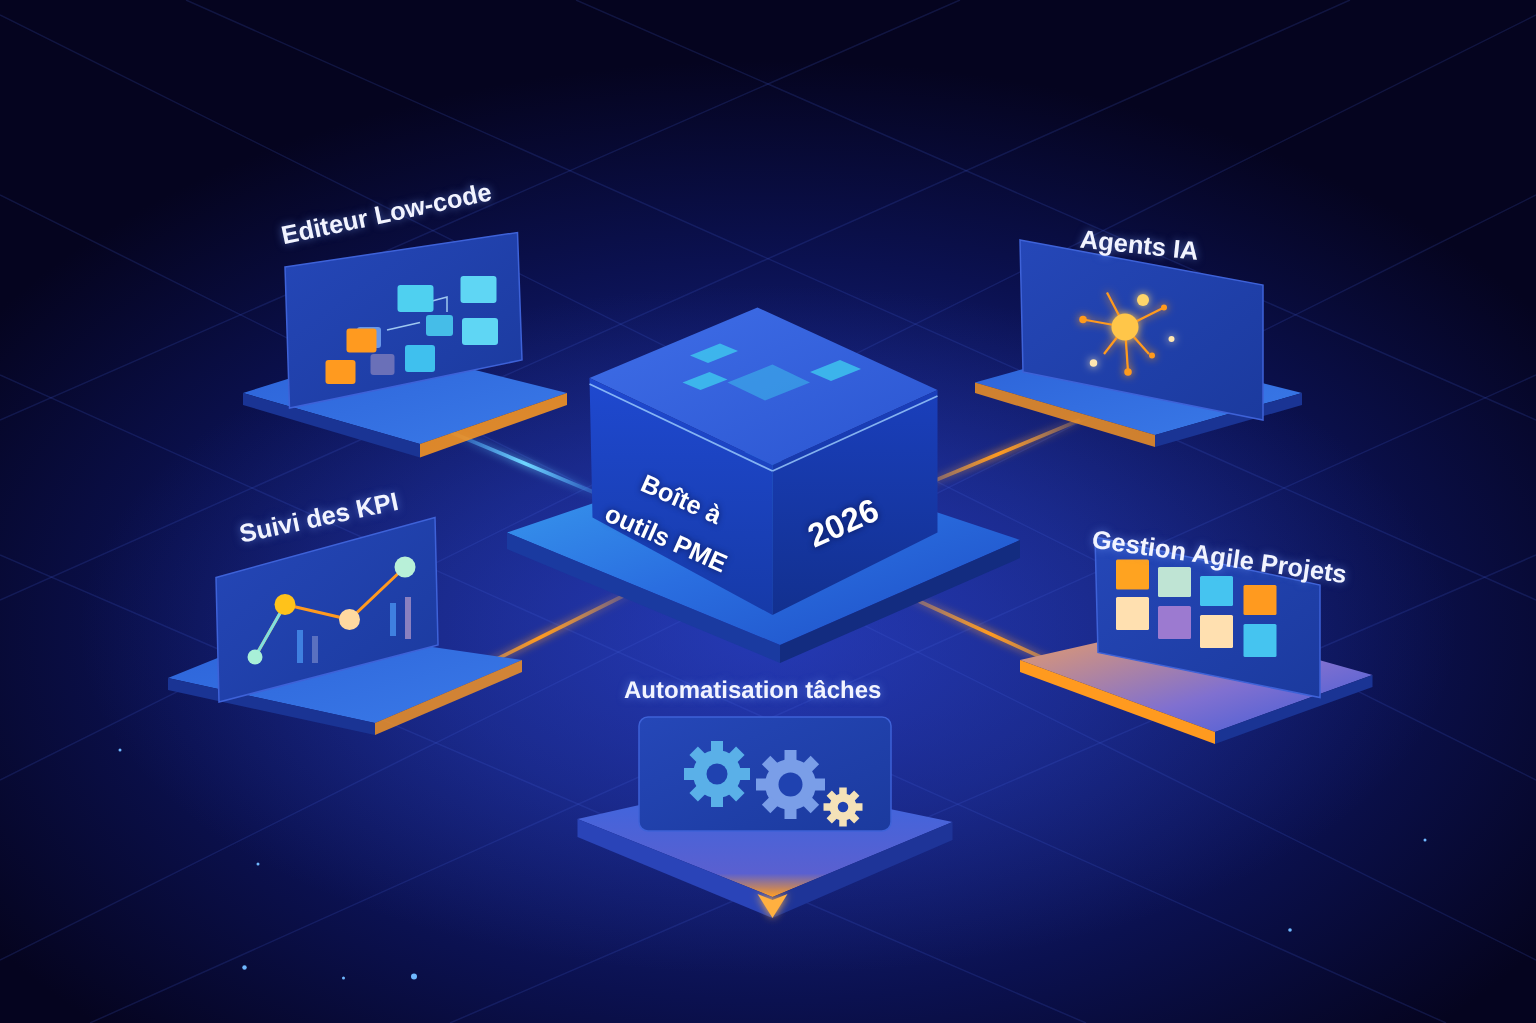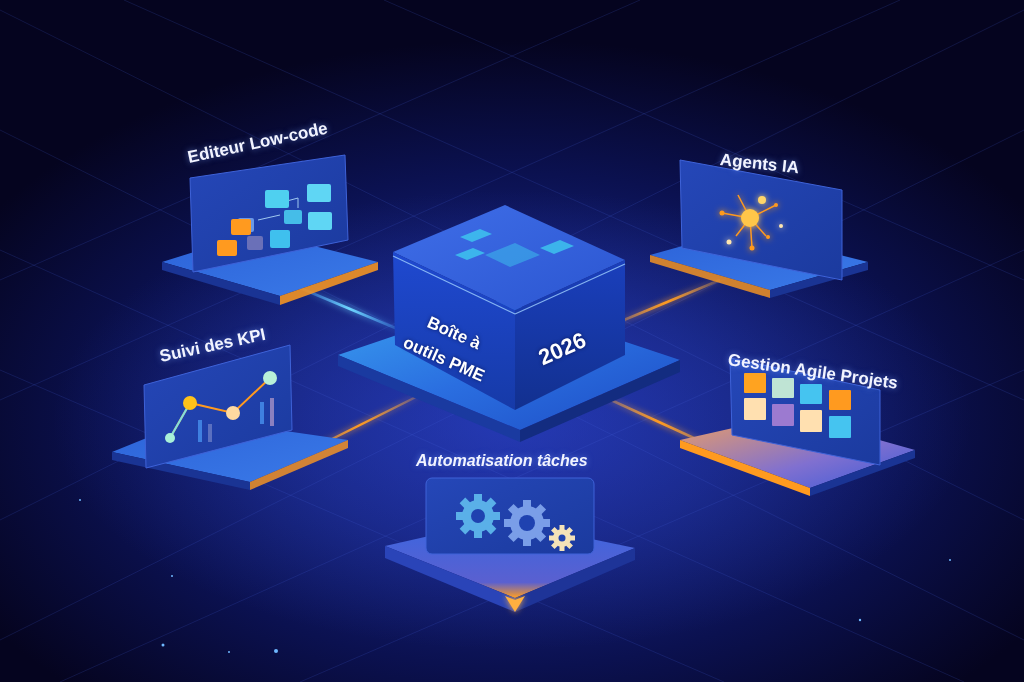--- a/index.html
+++ b/index.html
@@ -270,15 +270,15 @@
             <rect x="8" y="-2.5" width="5" height="5"></rect>
           <rect x="-2.5" y="-13" width="5" height="5" transform="rotate(45)"></rect>
             <rect x="-2.5" y="8" width="5" height="5" transform="rotate(45)"></rect>
           <rect x="-13" y="-2.5" width="5" height="5" transform="rotate(45)"></rect>
             <rect x="8" y="-2.5" width="5" height="5" transform="rotate(45)"></rect>
         </g>
         <circle r="3.5" fill="#1f42b0"></circle>
       </g>
     </g>
   </svg>
-  <div class="label" style="left:416px; top:452px; font-size:16px;font-style:italic;">Automatisation tâches</div>
+  <div class="label" style="left:416px; top:452px; font-size:16px;">Automatisation tâches</div>
 
 </div>
 
 </body></html>

